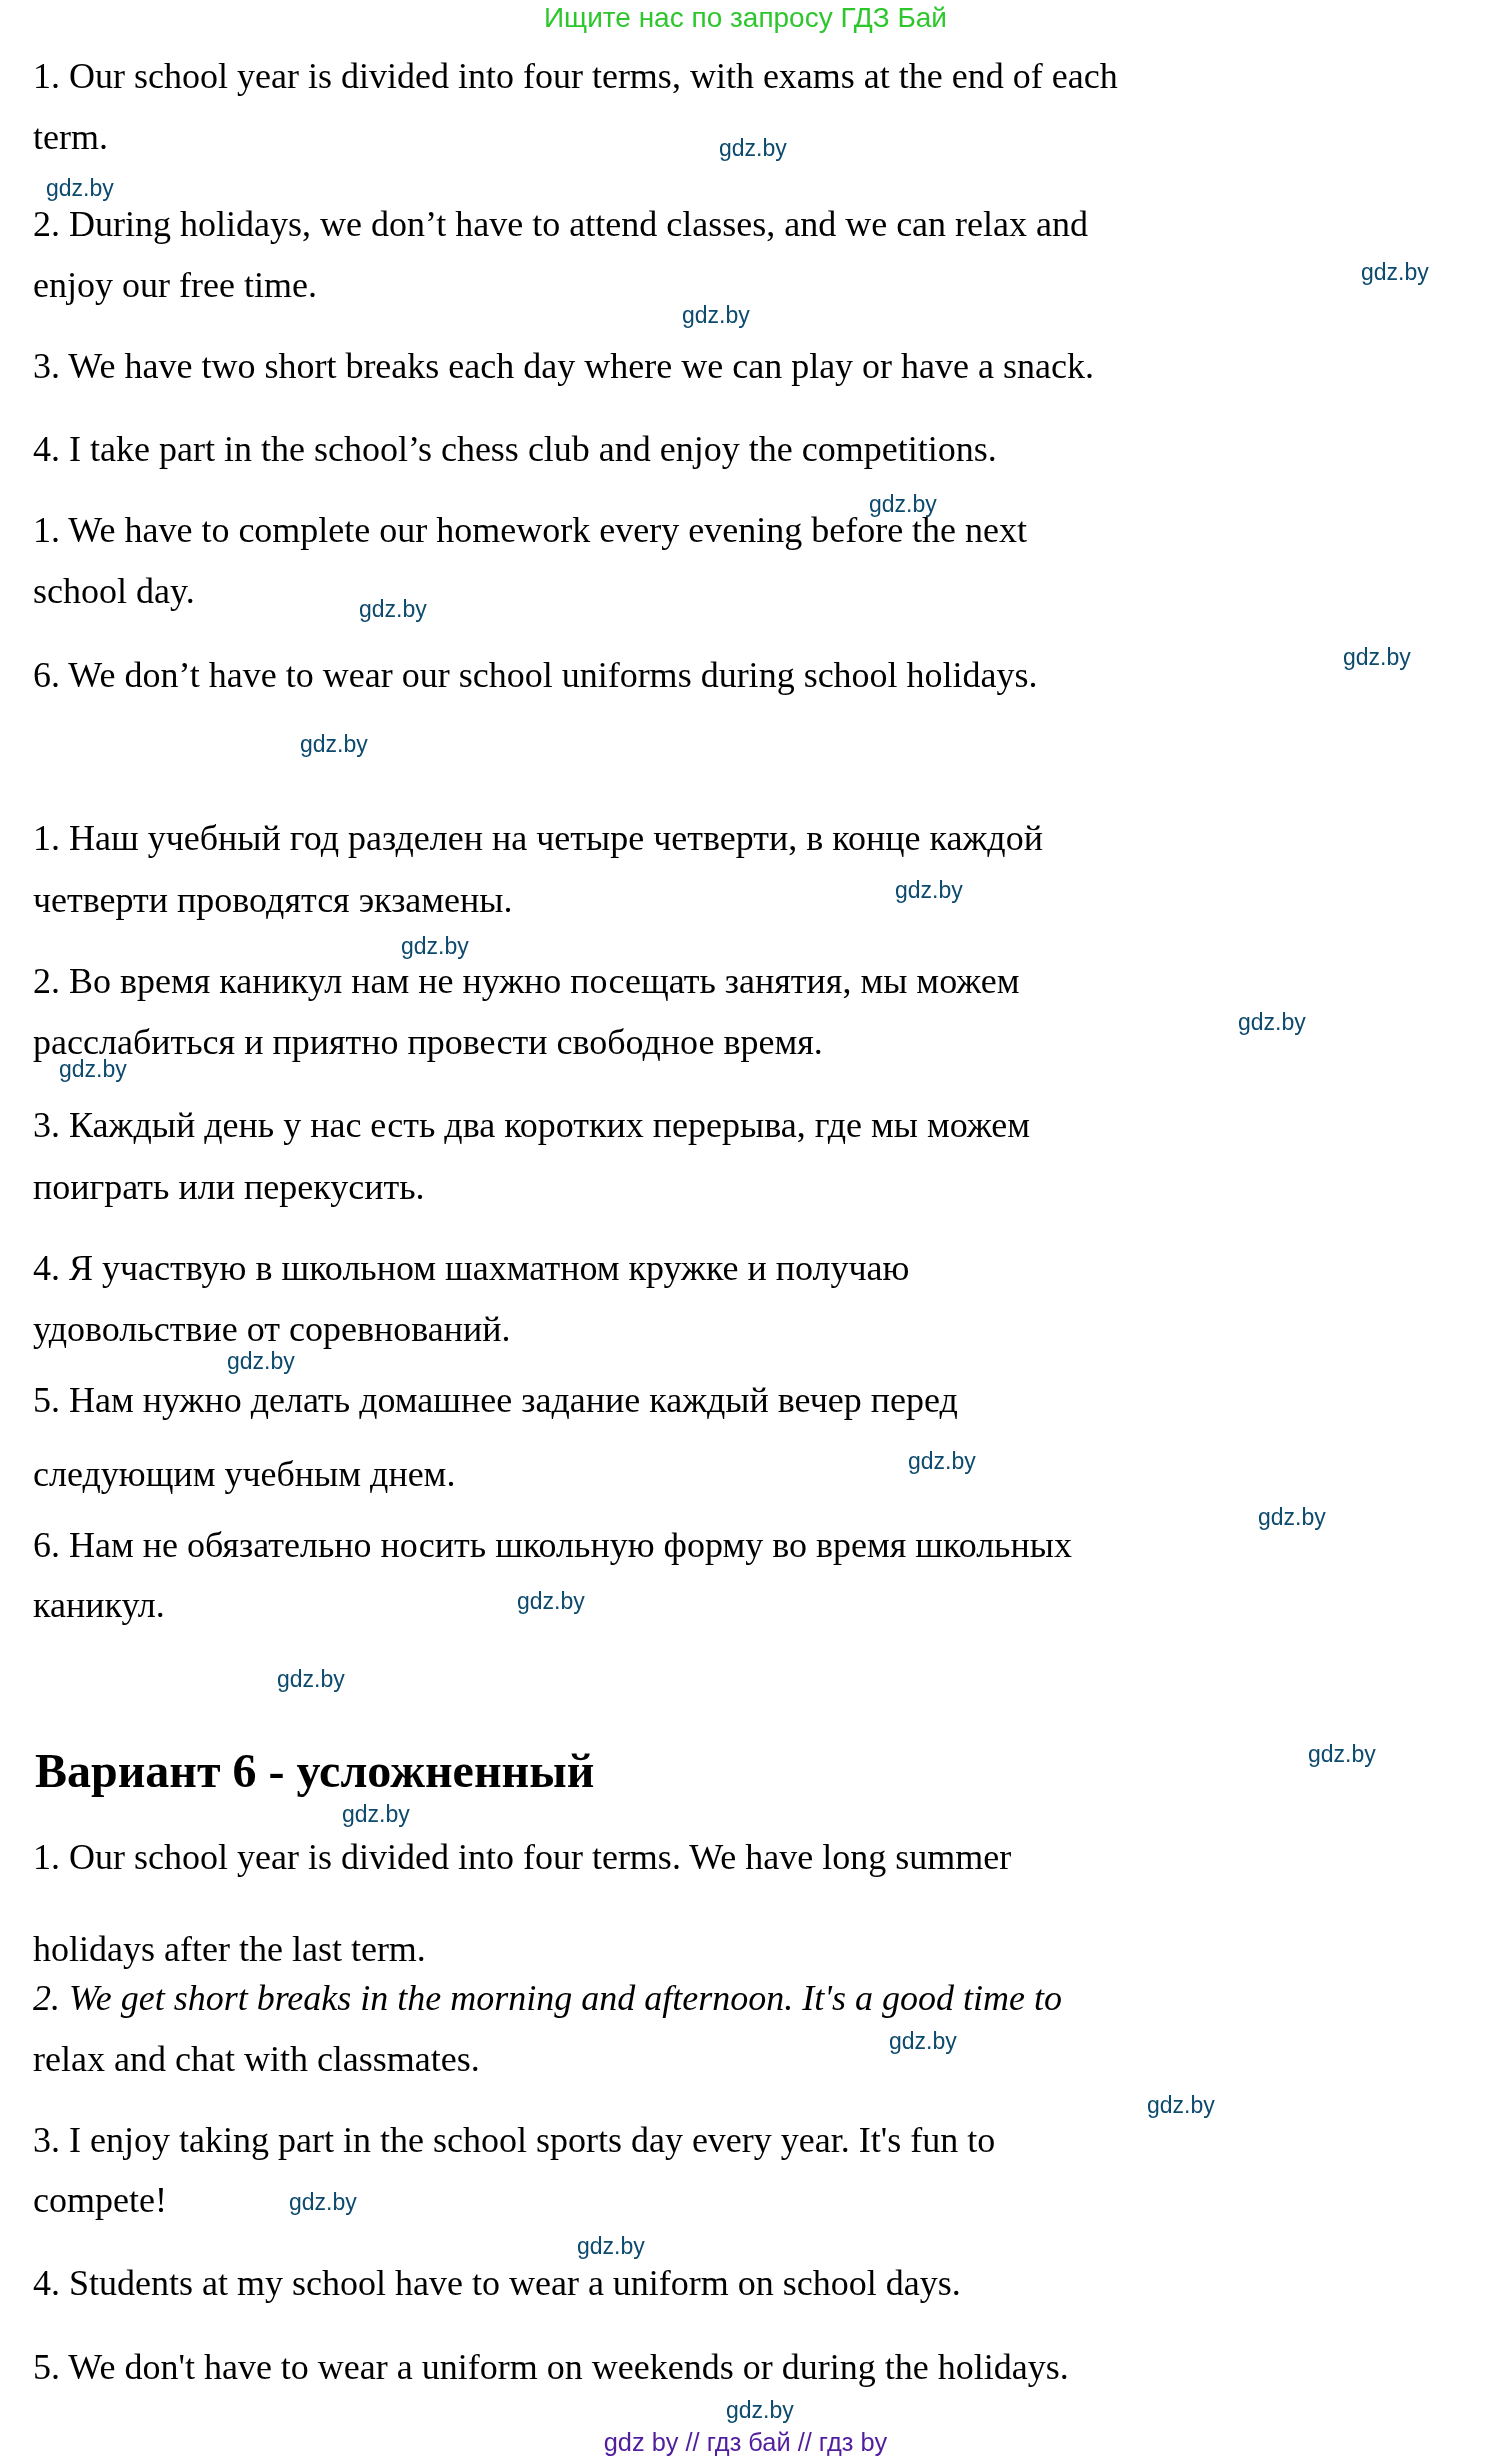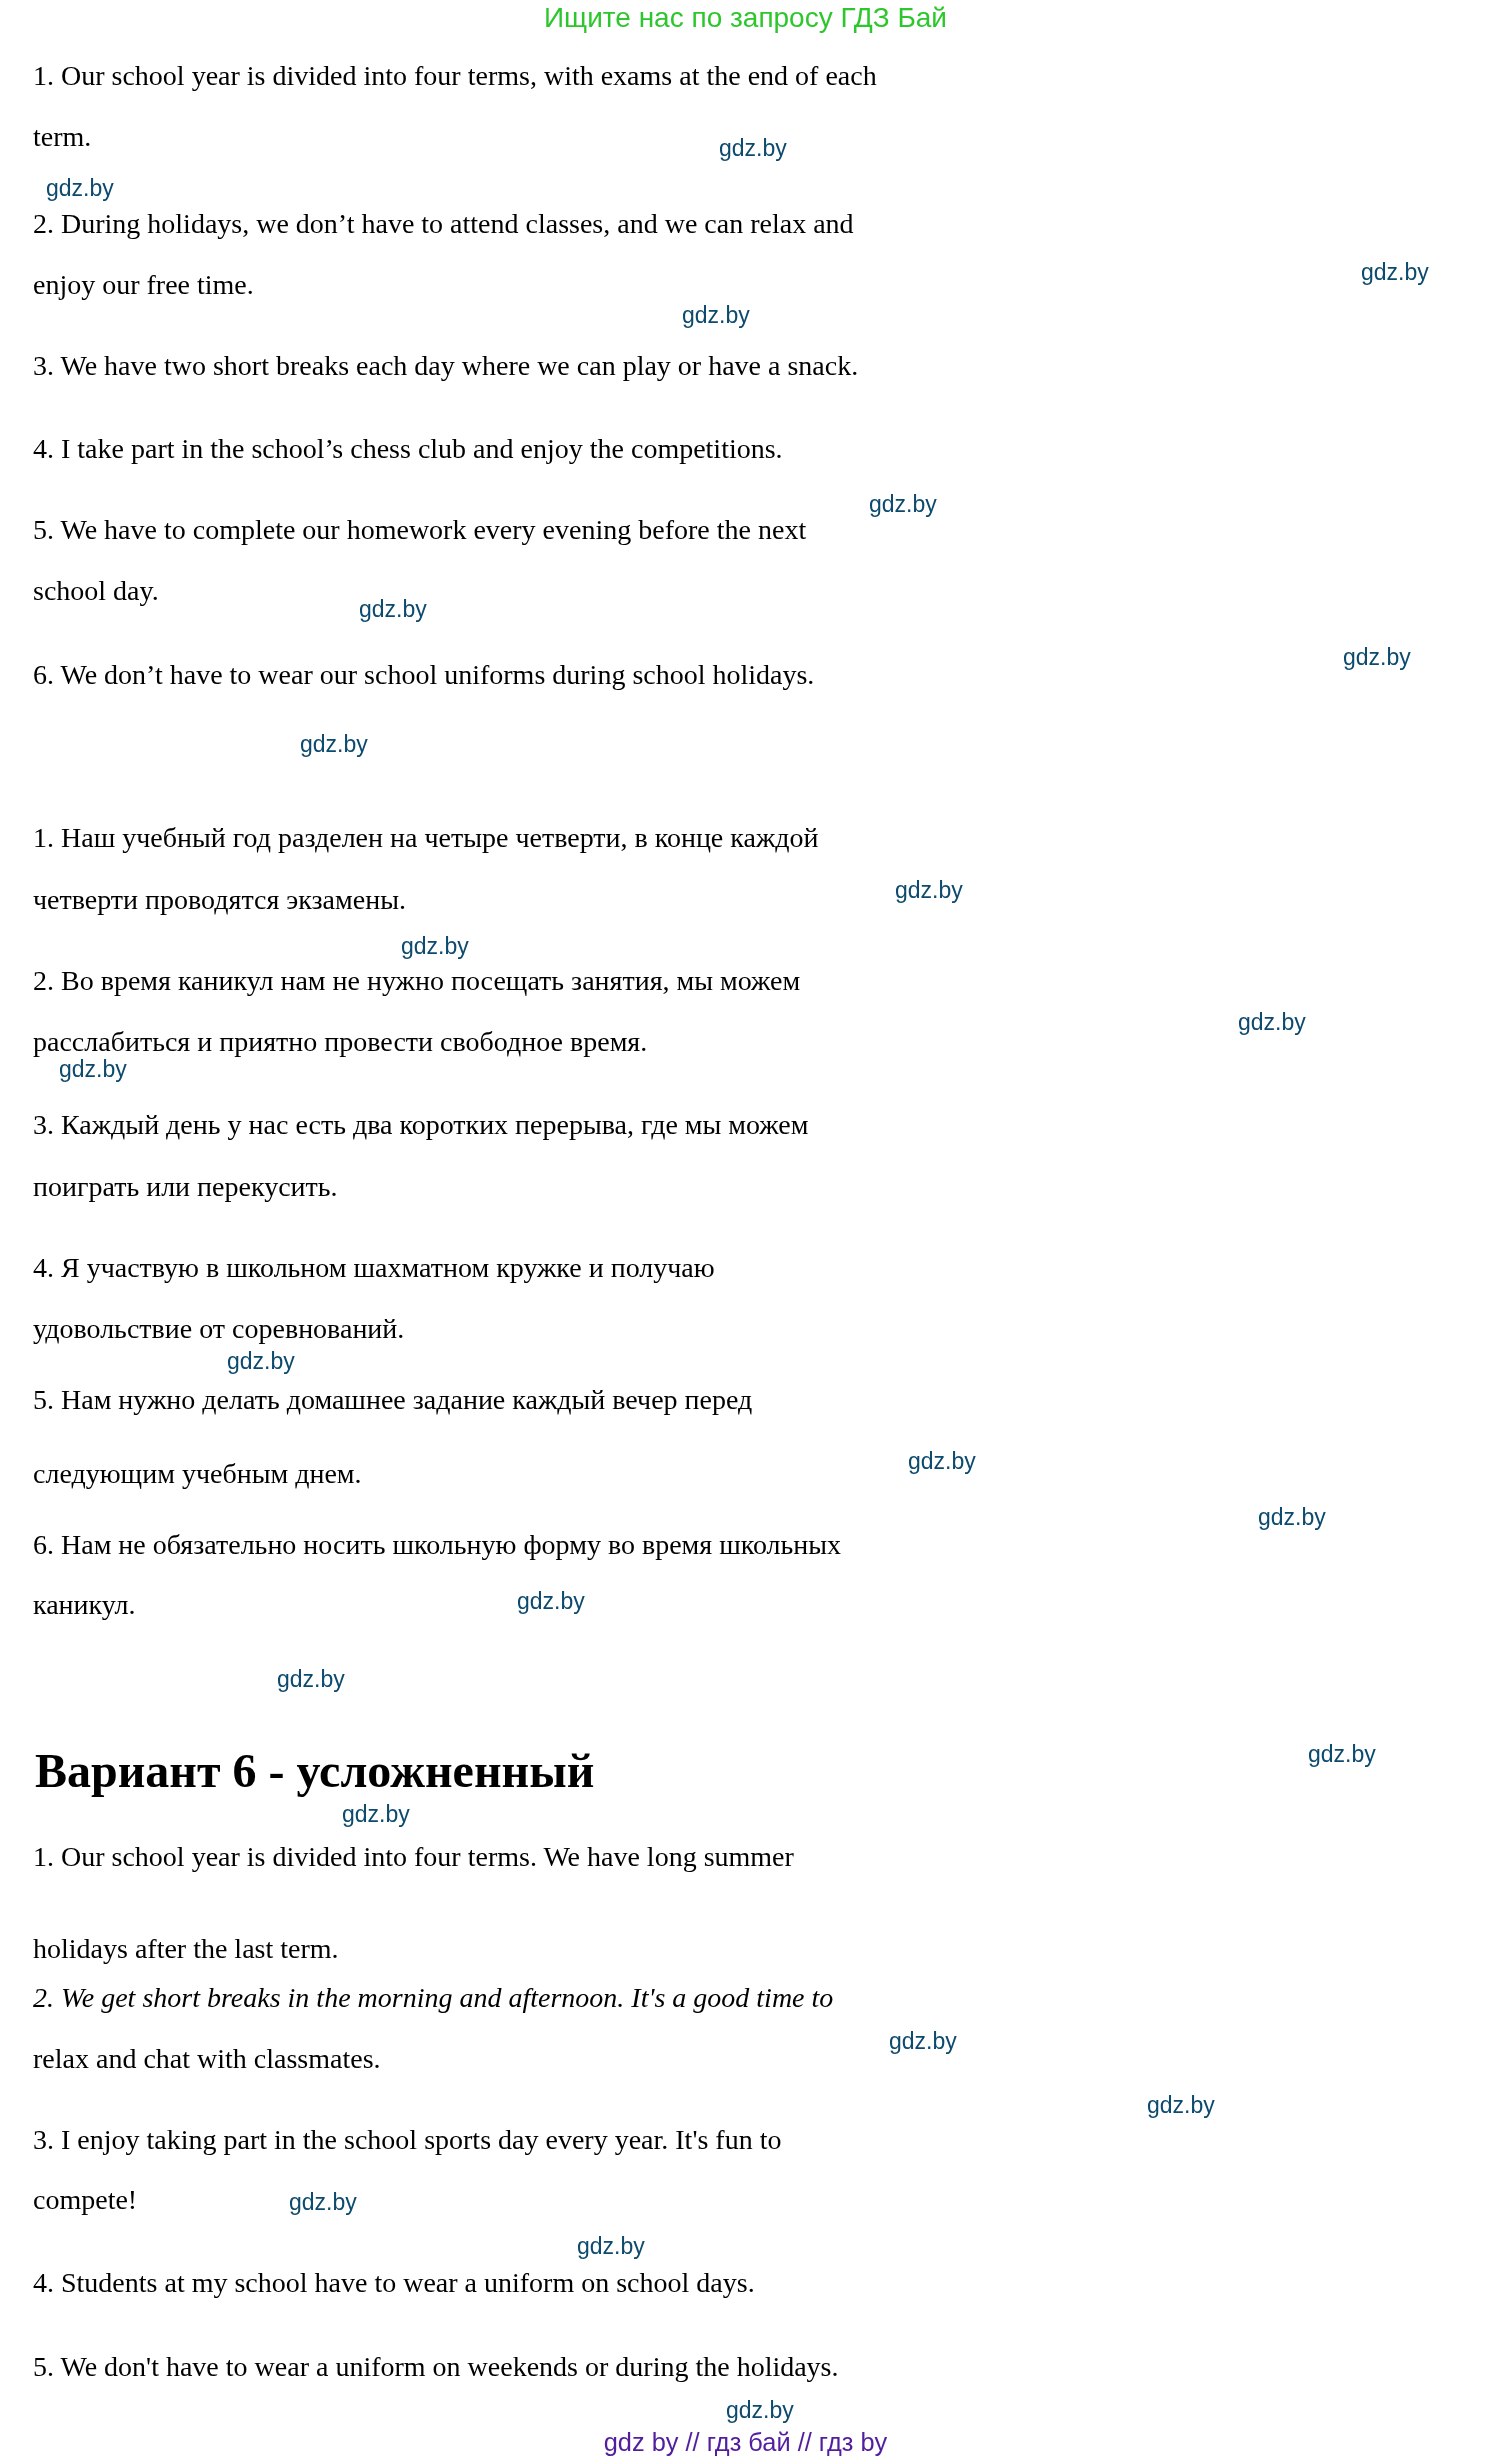--- a/index.html
+++ b/index.html
@@ -26,21 +26,21 @@
     top:2427px; left:0; width:100%;
     text-align:center;
     font-family:"Liberation Sans", sans-serif;
     font-size:25.4px;
     line-height:30px;
   }
   .line{
     position:absolute;
     left:33px;
     white-space:nowrap;
-    font-size:28px;
+    font-size:36px;
     line-height:46px;
     color:#000;
   }
   .line.heading{
     left:35px;
     font-size:48px;
     line-height:52px;
     font-weight:bold;
   }
   .wm{
@@ -58,21 +58,21 @@
 <div class="page">
   <div class="promo-header" style="color: rgb(45, 199, 45);">Ищите нас по запросу ГДЗ Бай</div>
 
   <div>
       <div class="line" style="top: 53px;">1. Our school year is divided into four terms, with exams at the end of each</div>
       <div class="line" style="top: 114px;">term.</div>
       <div class="line" style="top: 201px;">2. During holidays, we don’t have to attend classes, and we can relax and</div>
       <div class="line" style="top: 262px;">enjoy our free time.</div>
       <div class="line" style="top: 343px;">3. We have two short breaks each day where we can play or have a snack.</div>
       <div class="line" style="top: 426px;">4. I take part in the school’s chess club and enjoy the competitions.</div>
-      <div class="line" style="top: 507px;">5. We have to complete our homework every evening before the next</div>
+      <div class="line" style="top: 507px;">1. We have to complete our homework every evening before the next</div>
       <div class="line" style="top: 568px;">school day.</div>
       <div class="line" style="top: 652px;">6. We don’t have to wear our school uniforms during school holidays.</div>
       <div class="line" style="top: 815px;">1. Наш учебный год разделен на четыре четверти, в конце каждой</div>
       <div class="line" style="top: 877px;">четверти проводятся экзамены.</div>
       <div class="line" style="top: 958px; text-align: center;">2. Во время каникул нам не нужно посещать занятия, мы можем</div>
       <div class="line" style="top: 1019px;">расслабиться и приятно провести свободное время.</div>
       <div class="line" style="top: 1102px;">3. Каждый день у нас есть два коротких перерыва, где мы можем</div>
       <div class="line" style="top: 1164px;">поиграть или перекусить.</div>
       <div class="line" style="top: 1245px;">4. Я участвую в школьном шахматном кружке и получаю</div>
       <div class="line" style="top: 1306px;">удовольствие от соревнований.</div>

